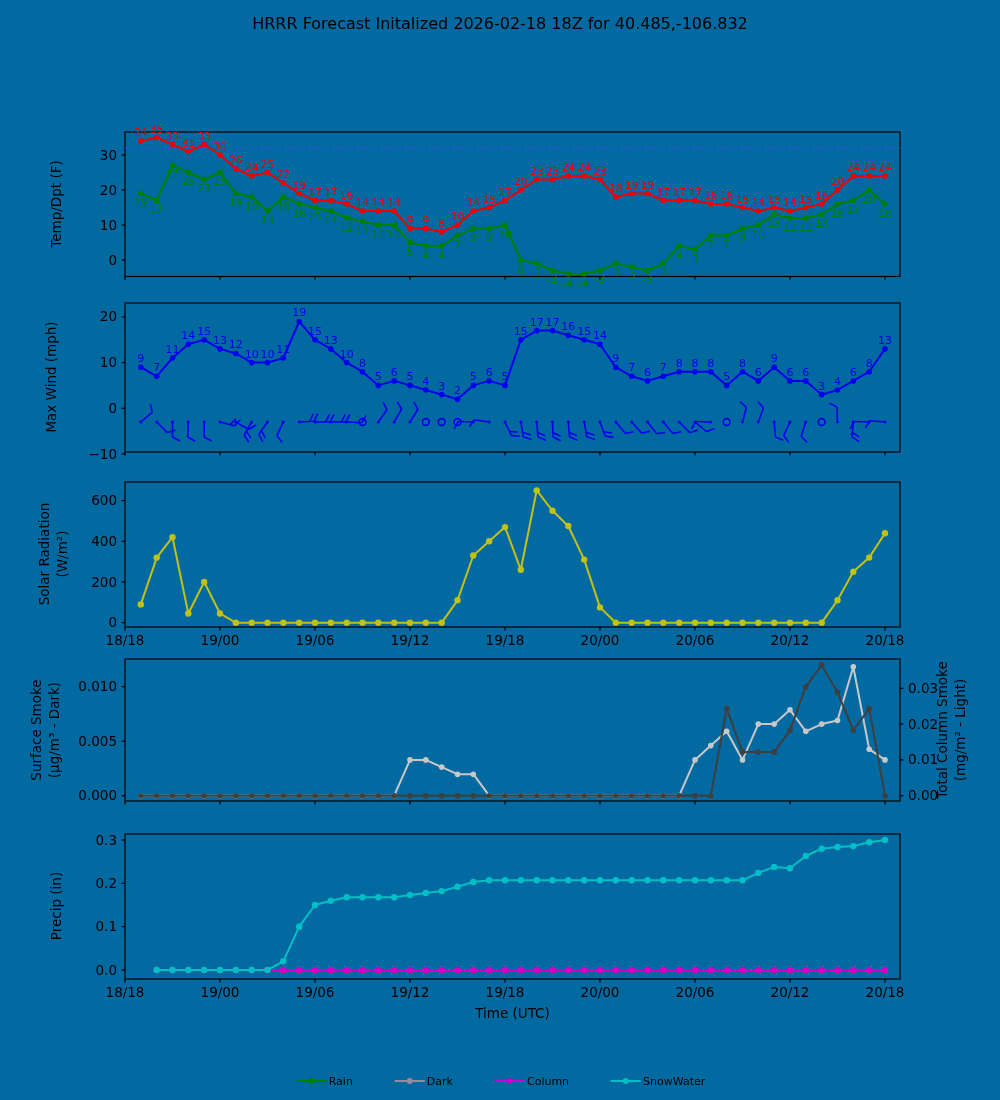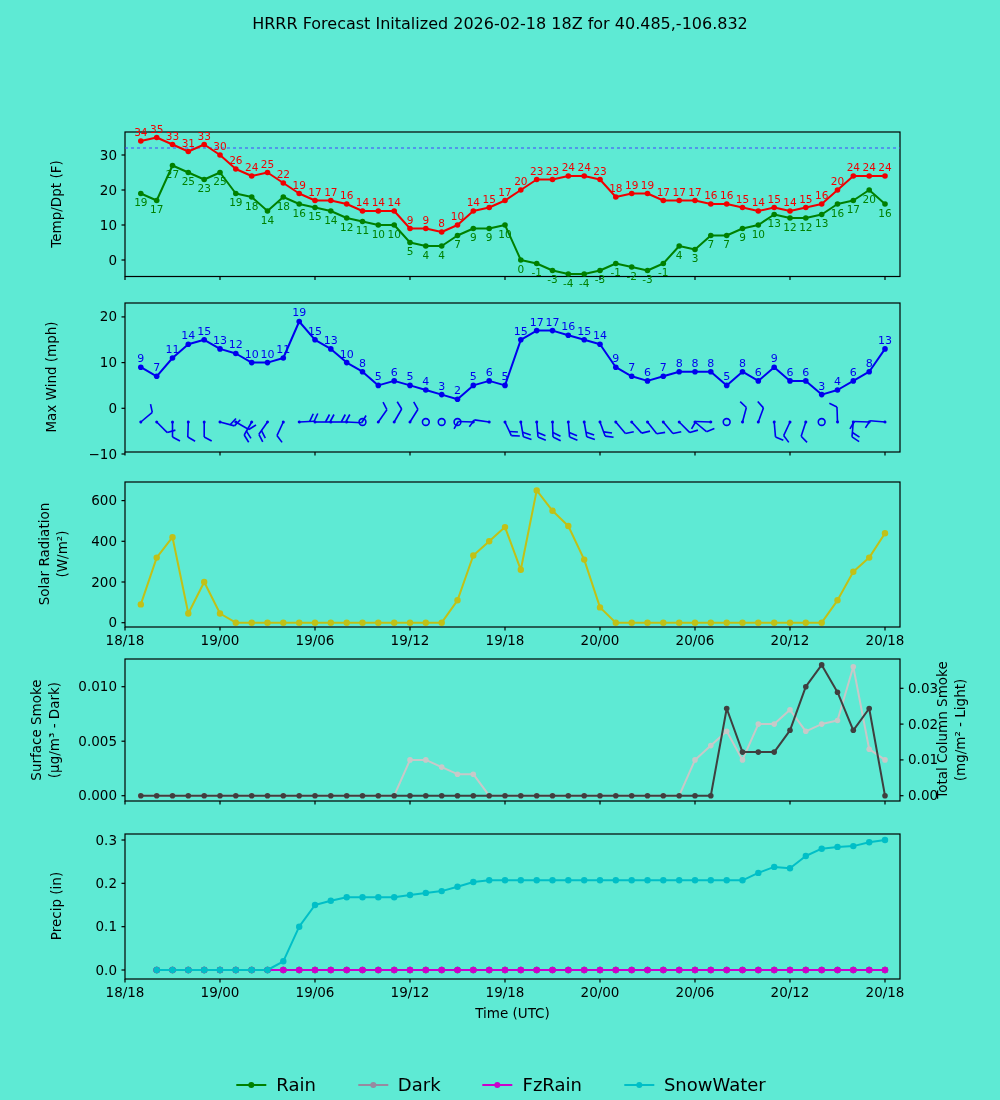--- a/index.html
+++ b/index.html
@@ -1,28 +1,28 @@
 <!DOCTYPE html>
 <html><head>
 <meta charset="utf-8">
 <style>
   html,body{margin:0;padding:0;background:#fff;}
-  .fig{position:relative;width:1000px;height:1100px;background:#5eead4;
+  .fig{position:relative;width:1000px;height:1100px;background:#0369a1;
        font-family:"DejaVu Sans",sans-serif;overflow:hidden;}
   .fig svg text{font-family:"DejaVu Sans",sans-serif;}
   .title{position:absolute;top:14px;left:0;width:1000px;text-align:center;
          font-size:16px;color:#000;}
   .ylab{position:absolute;transform:translate(-50%,-50%) rotate(-90deg);
         white-space:nowrap;font-size:13.5px;color:#000;text-align:center;line-height:1.3;}
   .xlab{position:absolute;left:0;top:1005px;width:1025px;text-align:center;
         font-size:13.5px;color:#000;}
   #plot{position:absolute;left:0;top:0;}
   .legend{position:absolute;left:50%;top:1074px;transform:translateX(-50%);
           display:flex;flex-direction:row;gap:40px;align-items:center;}
-  .legend-item{display:flex;align-items:center;gap:8px;font-size:18px;color:#000;}
+  .legend-item{display:flex;align-items:center;font-size:11px;color:#000;}
   .legend-icon{display:block;}
 </style>
 </head>
 <body>
 
 <div class="fig">
   <div class="title">HRRR Forecast Initalized 2026-02-18 18Z for 40.485,-106.832</div>
 
   <svg id="plot" width="1000" height="1100">
       <g>
@@ -1051,21 +1051,21 @@
         <line x1="2" y1="7" x2="32" y2="7" stroke-width="1.8" stroke="#978aa0"></line>
           <circle cx="17" cy="7" r="3" fill="#978aa0"></circle>
       </svg>
       <span>Dark</span>
     </span>
     <span class="legend-item">
       <svg class="legend-icon" width="34" height="14">
         <line x1="2" y1="7" x2="32" y2="7" stroke-width="1.8" stroke="#cc00cc"></line>
           <circle cx="17" cy="7" r="3" fill="#cc00cc"></circle>
       </svg>
-      <span>FzRain</span>
+      <span>Column</span>
     </span>
     <span class="legend-item">
       <svg class="legend-icon" width="34" height="14">
         <line x1="2" y1="7" x2="32" y2="7" stroke-width="1.8" stroke="#00bfc7"></line>
           <circle cx="17" cy="7" r="3" fill="#00bfc7"></circle>
       </svg>
       <span>SnowWater</span>
     </span>
   </div>
 </div>

